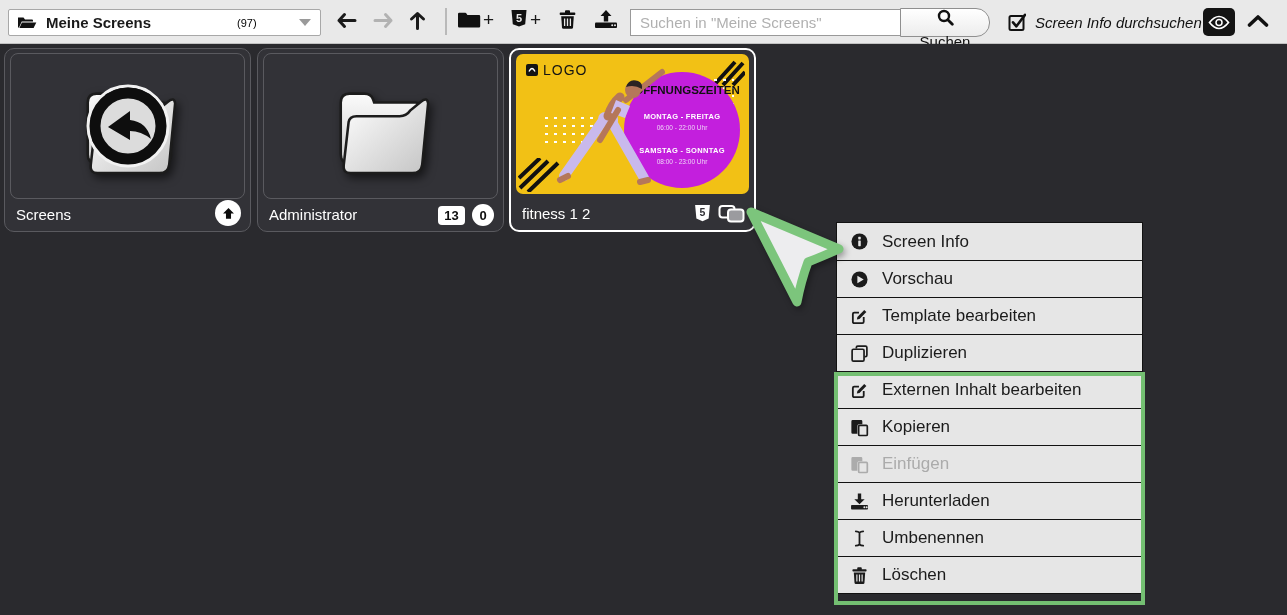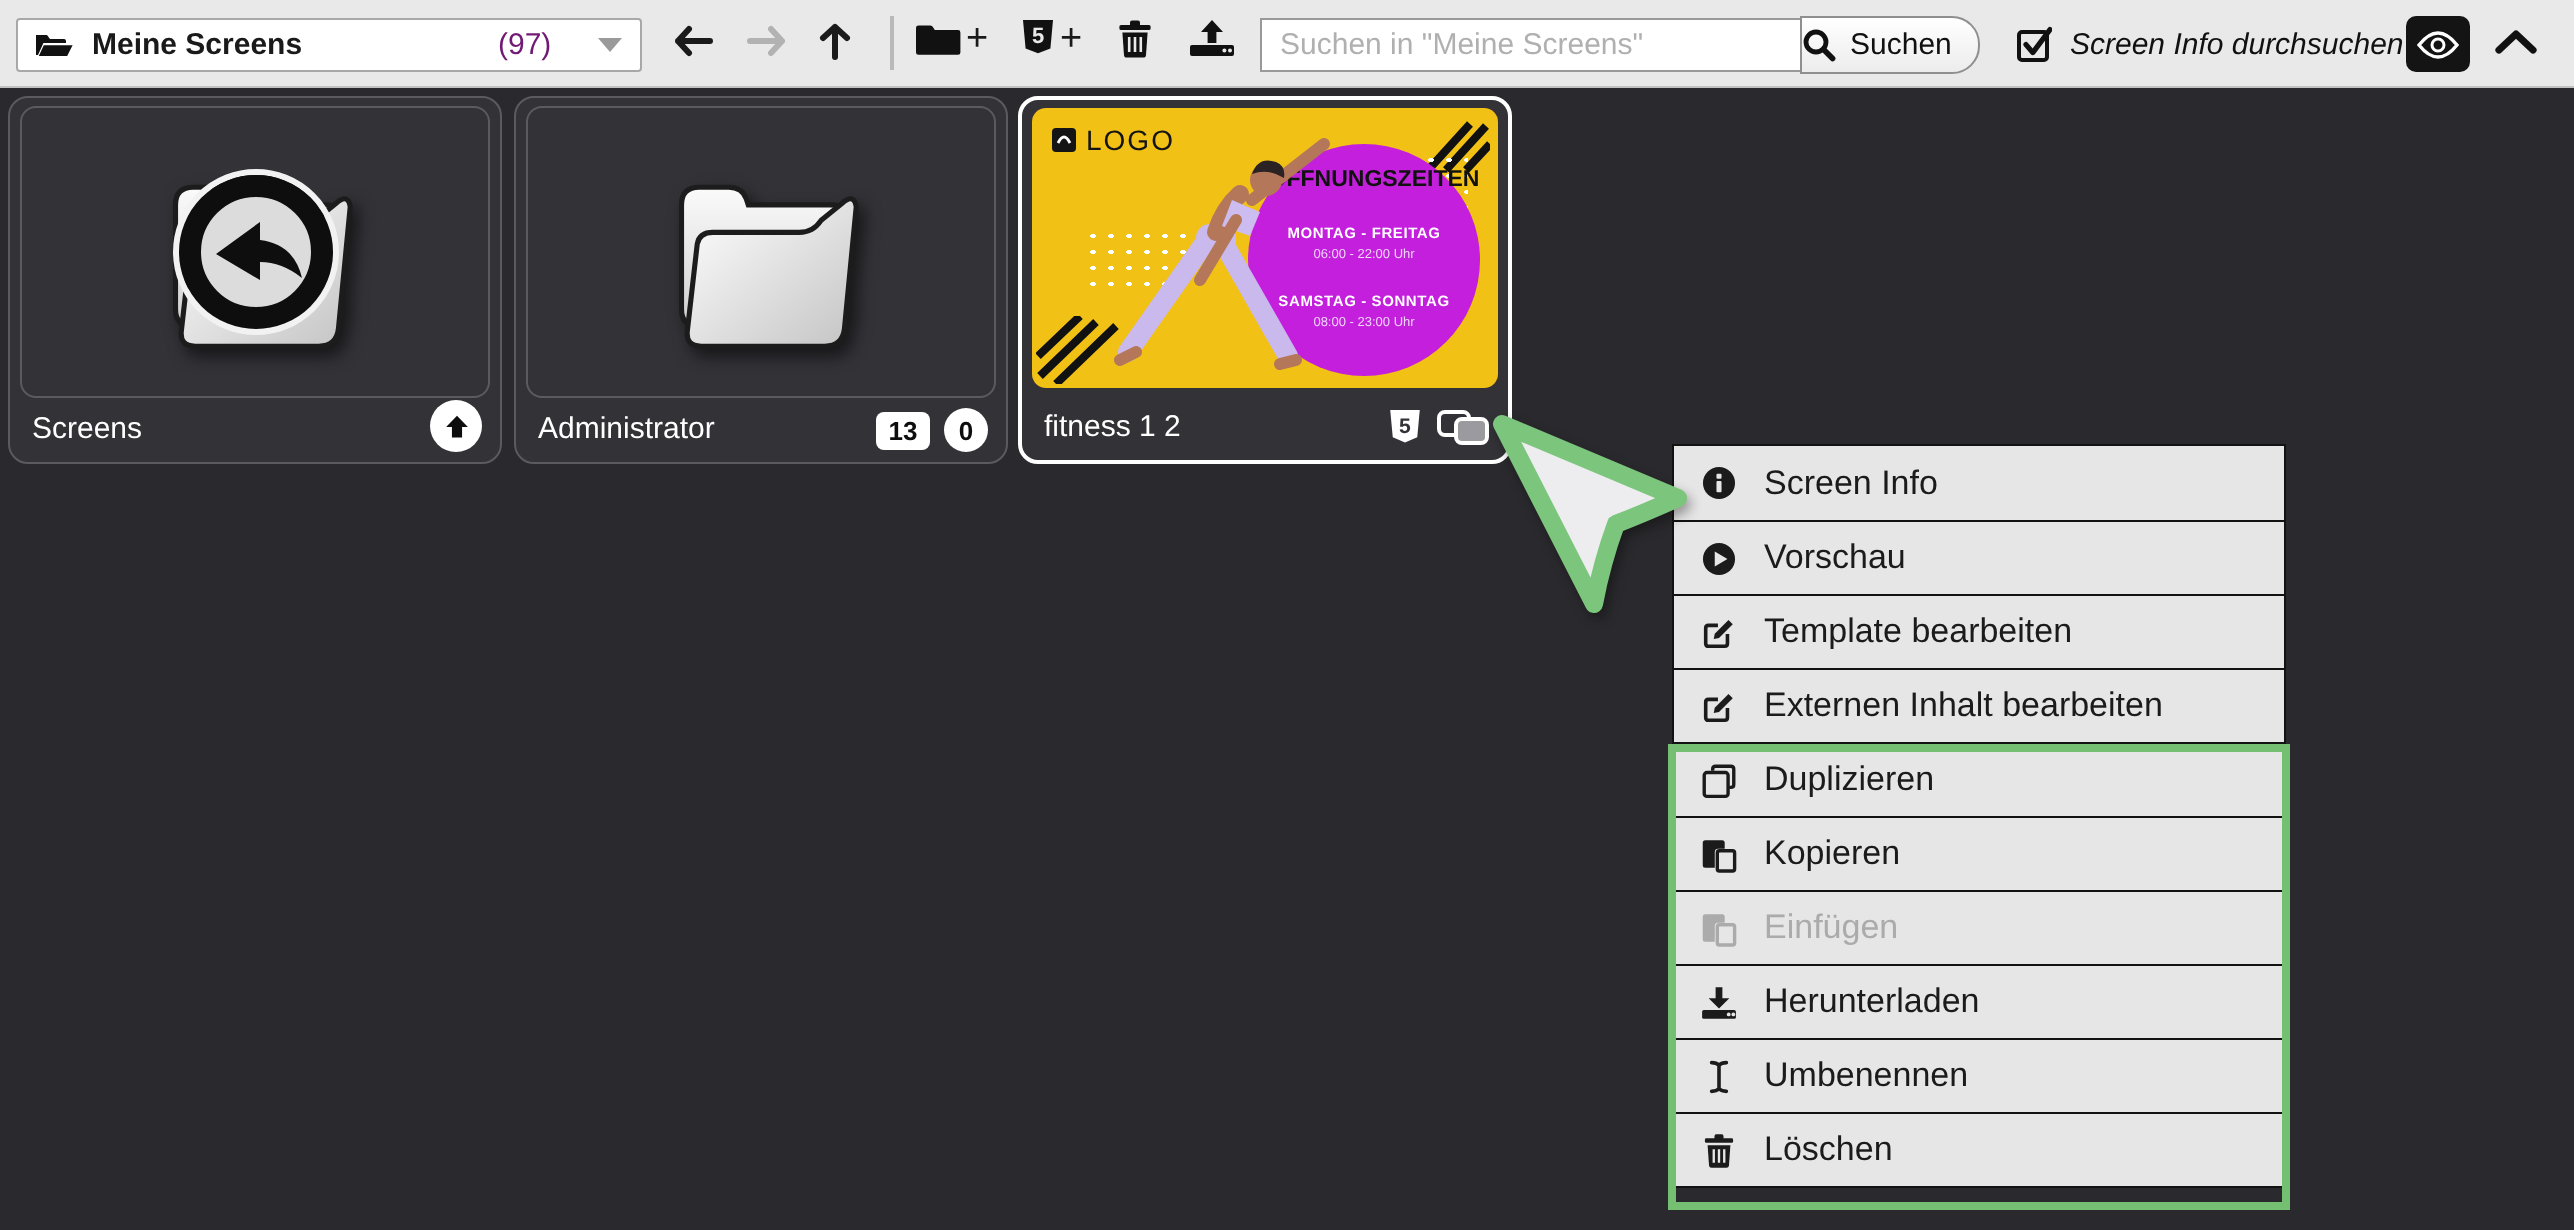--- a/index.html
+++ b/index.html
@@ -8,21 +8,21 @@
 
   
   .toolbar { position:relative; width:1287px; height:44px;
     background:#e9e9e9; border-bottom:1px solid #c2c2c2; }
   .tb { position:absolute; display:flex; align-items:center; }
 
   .folder-select { left:8px; top:9px; width:313px; height:27px;
     background:#fff; border:1px solid #a8a8a8; border-radius:2px;
     padding:0 8px; gap:9px; cursor:pointer; }
   .folder-select .lbl { font-size:15px; font-weight:bold; color:#1a1a1a; }
-  .folder-select .cnt { position:absolute; left:240px; font-size:15px; color:#701a75; }
+  .folder-select .cnt { position:absolute; left:228px; font-size:11px; color:#000000; }
   .folder-select .car { position:absolute; right:9px; width:0; height:0;
     border-left:6px solid transparent; border-right:6px solid transparent;
     border-top:7px solid #9a9a9a; }
 
   .iconbtn { background:none; border:none; cursor:pointer; display:flex;
     align-items:center; justify-content:center; padding:0; }
   .nav-back  { left:336px; top:12px; }
   .nav-fwd   { left:372px; top:12px; }
   .nav-up    { left:409px; top:11px; }
   .tb-div { left:445px; top:8px; width:2px; height:27px; background:#b9b9b9; }
@@ -32,21 +32,21 @@
   .act-upload    { left:594px; top:9px; }
   .plus { font-size:19px; color:#1a1a1a; margin-left:2px; line-height:1; }
 
   .search-input { position:absolute; left:630px; top:9px; width:271px; height:27px;
     border:1px solid #999; background:#fff; padding:0 9px; font-size:15px;
     color:#333; font-family:"Liberation Sans", sans-serif; outline:none; }
   .search-input::placeholder { color:#b0b0b0; }
   .search-btn { left:900px; top:8px; width:90px; height:29px;
     background:linear-gradient(#ffffff,#ececec); border:1px solid #8f8f8f;
     border-radius:0 14px 14px 0; gap:7px; font-size:15px; color:#111;
-    font-family:"Liberation Sans", sans-serif; }
+    font-family:"Liberation Sans", sans-serif;flex-direction:column; }
 
   .chk-wrap { left:1008px; top:13px; gap:9px; cursor:pointer; }
   .chk-lbl { font-size:15px; color:#111;font-style:italic; }
   .eye-btn { left:1203px; top:8px; width:32px; height:28px; background:#141414;
     border:none; border-radius:5px; }
   .collapse-btn { left:1247px; top:14px; }
 
   
   .content { position:relative; width:1287px; height:571px; background:#2a2a2e; }
 
@@ -375,35 +375,35 @@
             <path d="M13 9.5V14q0 1.3-1.3 1.3H4Q2.7 15.3 2.7 14V6.7q0-1.3 1.3-1.3h4.5" fill="none" stroke="currentColor" stroke-width="1.7"></path>
             <path d="M7 9.4l6.5-6.6 2 2L9 11.4l-2.5.5z" fill="currentColor"></path>
           </svg>
       </span>
       <span>Template bearbeiten</span>
     </div>
 
     <div class="ctx-item">
       <span class="mi">
         <svg width="19" height="19" viewBox="0 0 18 18">
+            <path d="M6 4.2V3.4q0-1.4 1.4-1.4h7.2Q16 2 16 3.4v7.2q0 1.4-1.4 1.4H13.8" fill="none" stroke="currentColor" stroke-width="1.6"></path>
+            <rect x="2" y="5" width="11.3" height="11.3" rx="1.3" fill="#e6e6e6" stroke="currentColor" stroke-width="1.6"></rect>
+          </svg>
+      </span>
+      <span>Duplizieren</span>
+    </div>
+
+    <div class="ctx-item">
+      <span class="mi">
+        <svg width="19" height="19" viewBox="0 0 18 18">
             <path d="M13 9.5V14q0 1.3-1.3 1.3H4Q2.7 15.3 2.7 14V6.7q0-1.3 1.3-1.3h4.5" fill="none" stroke="currentColor" stroke-width="1.7"></path>
             <path d="M7 9.4l6.5-6.6 2 2L9 11.4l-2.5.5z" fill="currentColor"></path>
           </svg>
       </span>
       <span>Externen Inhalt bearbeiten</span>
-    </div>
-
-    <div class="ctx-item">
-      <span class="mi">
-        <svg width="19" height="19" viewBox="0 0 18 18">
-            <path d="M6 4.2V3.4q0-1.4 1.4-1.4h7.2Q16 2 16 3.4v7.2q0 1.4-1.4 1.4H13.8" fill="none" stroke="currentColor" stroke-width="1.6"></path>
-            <rect x="2" y="5" width="11.3" height="11.3" rx="1.3" fill="#e6e6e6" stroke="currentColor" stroke-width="1.6"></rect>
-          </svg>
-      </span>
-      <span>Duplizieren</span>
     </div>
 
     <div class="ctx-item">
       <span class="mi">
         <svg width="19" height="19" viewBox="0 0 18 18">
             <path d="M2.5 2h8q1.2 0 1.2 1.2V6H8.6Q7 6 7 7.6V15H2.5q-1.2 0-1.2-1.2V3.2Q1.3 2 2.5 2z" fill="currentColor"></path>
             <rect x="8.2" y="7" width="8.2" height="9.6" rx="1" fill="#e6e6e6" stroke="currentColor" stroke-width="1.6"></rect>
           </svg>
       </span>
       <span>Kopieren</span>

